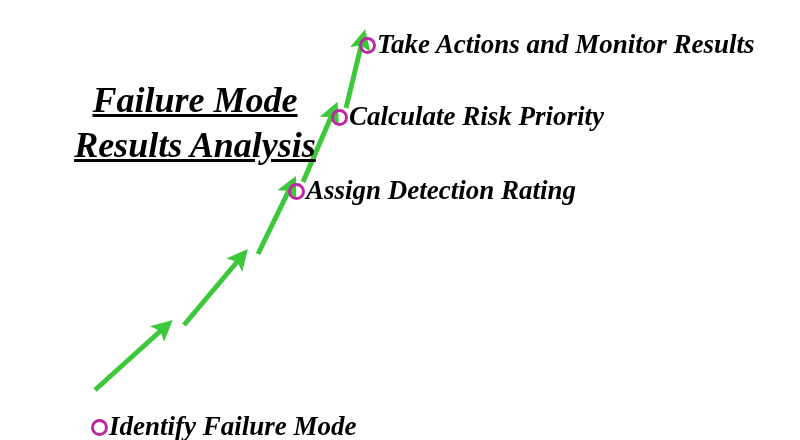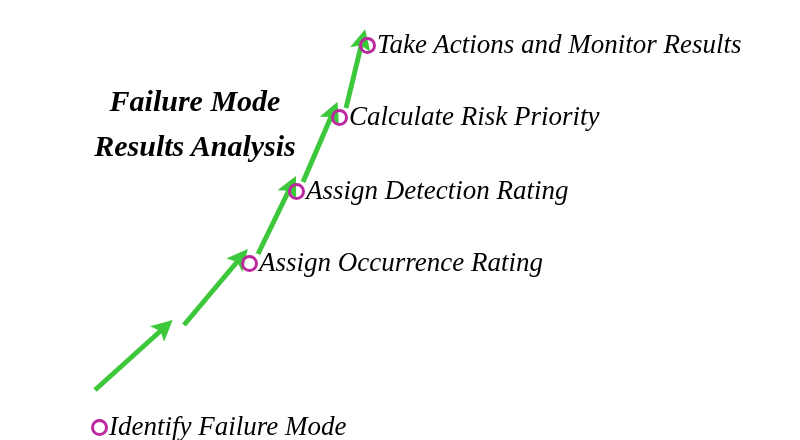--- a/index.html
+++ b/index.html
@@ -24,45 +24,46 @@
   }
   .title {
     position: absolute;
     left: 70px;
     top: 78px;
     width: 250px;
     text-align: center;
     font-family: "Liberation Serif", "DejaVu Serif", serif;
     font-weight: bold;
     font-style: italic;
-    font-size: 30px;
+    font-size: 36px;
     line-height: 45px;
     color: #000000;
     white-space: nowrap;
+    text-decoration: underline;
   }
   .title-line {
     display: block;
   }
   .step {
     position: absolute;
     display: flex;
     align-items: center;
     white-space: nowrap;
   }
   .step-marker {
     width: 17px;
     height: 17px;
     border: 3.5px solid #bd27a0;
     border-radius: 50%;
     box-sizing: border-box;
     flex: 0 0 auto;
   }
   .step-label {
     font-family: "Liberation Serif", "DejaVu Serif", serif;
-    font-weight: normal;
+    font-weight: bold;
     font-style: italic;
     font-size: 27px;
     line-height: 27px;
     color: #000000;
     margin-left: 1px;
     padding-bottom: 2px;
   }
 </style>
 </head>
 <body>
@@ -88,24 +89,20 @@
     <span class="title-line">Failure Mode</span>
     <span class="title-line">Results Analysis</span>
   </div>
 
   <div class="step" style="left: 91px; top: 385px; margin-top: 28px;">
     <span class="step-marker" style="border-color: rgb(189, 39, 160);"></span>
     <span class="step-label">Identify Failure Mode</span>
   </div>
 
 
-  <div class="step" style="left: 241px; top: 249px;">
-    <span class="step-marker" style="border-color: rgb(189, 39, 160);"></span>
-    <span class="step-label">Assign Occurrence Rating</span>
-  </div>
 
   <div class="step" style="left: 288px; top: 177px;">
     <span class="step-marker" style="border-color: rgb(189, 39, 160);"></span>
     <span class="step-label">Assign Detection Rating</span>
   </div>
 
   <div class="step" style="left: 331px; top: 103px;">
     <span class="step-marker" style="border-color: rgb(189, 39, 160);"></span>
     <span class="step-label">Calculate Risk Priority</span>
   </div>

